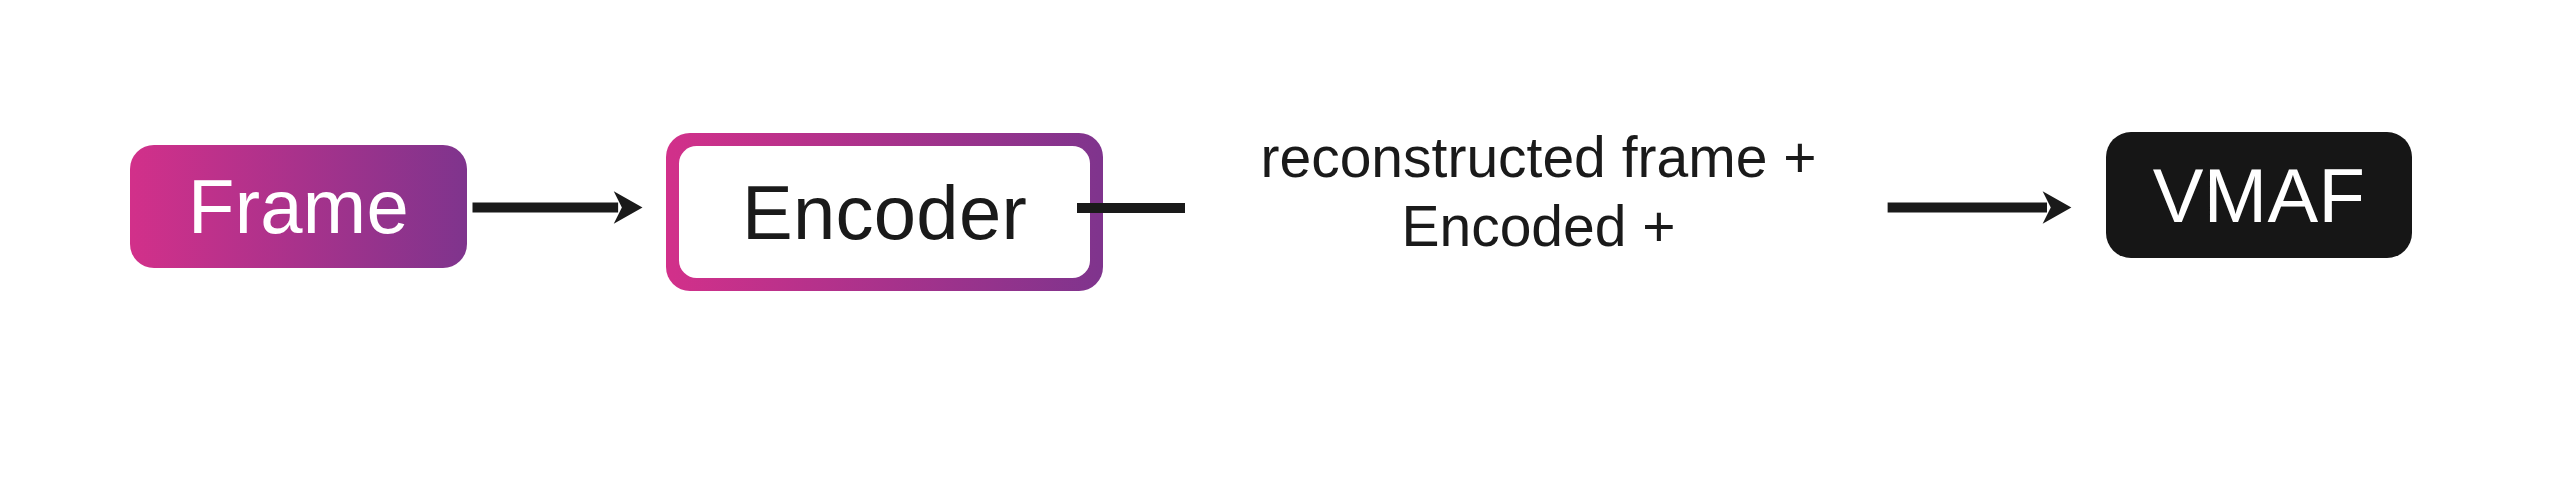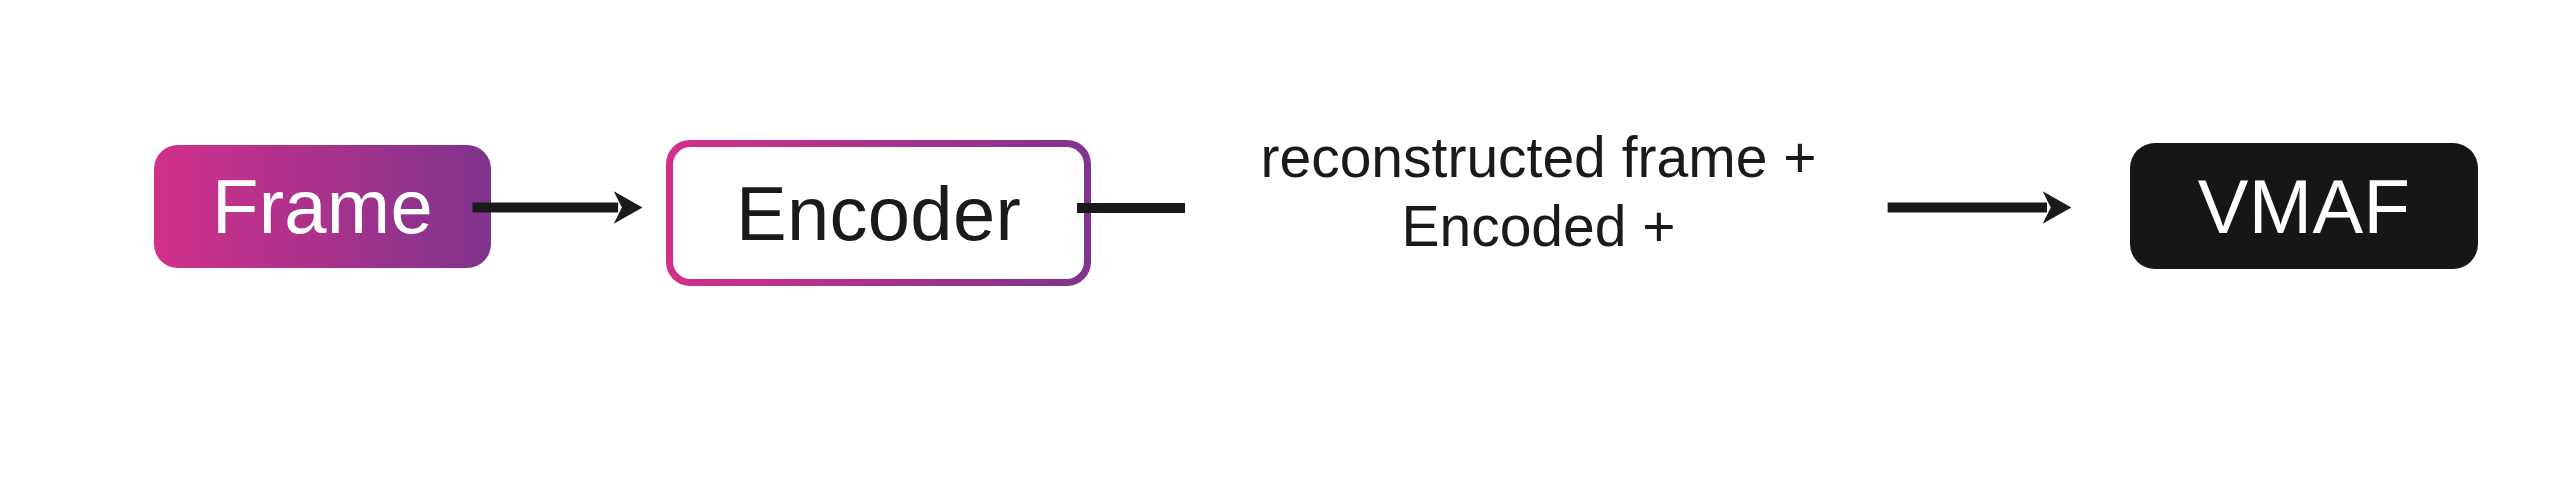--- a/index.html
+++ b/index.html
@@ -14,46 +14,46 @@
     position:relative;
     width:2576px;height:484px;
     background:var(--background);
     overflow:hidden;
     font-family:"Liberation Sans", sans-serif;
   }
   .node{
     position:absolute;
     display:flex;align-items:center;justify-content:center;
     box-sizing:border-box;
-    font-size:76px;font-weight:500;letter-spacing:0.3px;margin-left:24px;
+    font-size:76px;font-weight:500;letter-spacing:0.3px;
   }
   .node-frame{
     left:130px;top:145px;width:337px;height:123px;
     border-radius:24px;
     background:linear-gradient(90deg,var(--gradient-start),var(--gradient-end));
     color:#ffffff;
   }
   .node-encoder-border{
     position:absolute;
-    left:666px;top:140px;width:411px;height:132px;
+    left:666px;top:133px;width:411px;height:132px;
     border-radius:24px;
     background:linear-gradient(90deg,var(--gradient-start),var(--gradient-end));
-    padding:7px;
+    padding:13px;
   }
   .node-encoder-inner{
     width:100%;height:100%;
     box-sizing:border-box;
     background:#ffffff;
     border-radius:17.6px;
     display:flex;align-items:center;justify-content:center;
     font-size:76px;font-weight:500;letter-spacing:0.3px;
     color:var(--ink);
   }
   .node-vmaf{
-    left:2106px;top:143px;width:348px;height:126px;
+    left:2106px;top:132px;width:306px;height:126px;
     border-radius:25px;
     background:var(--node-dark);
     color:#ffffff;
   }
   .arrow{position:absolute;top:190px;}
   .arrow-1{left:472px;}
   .arrow-2{left:1887px;}
   .connector-line{
     position:absolute;
     left:1077px;top:203px;width:108px;height:10px;

